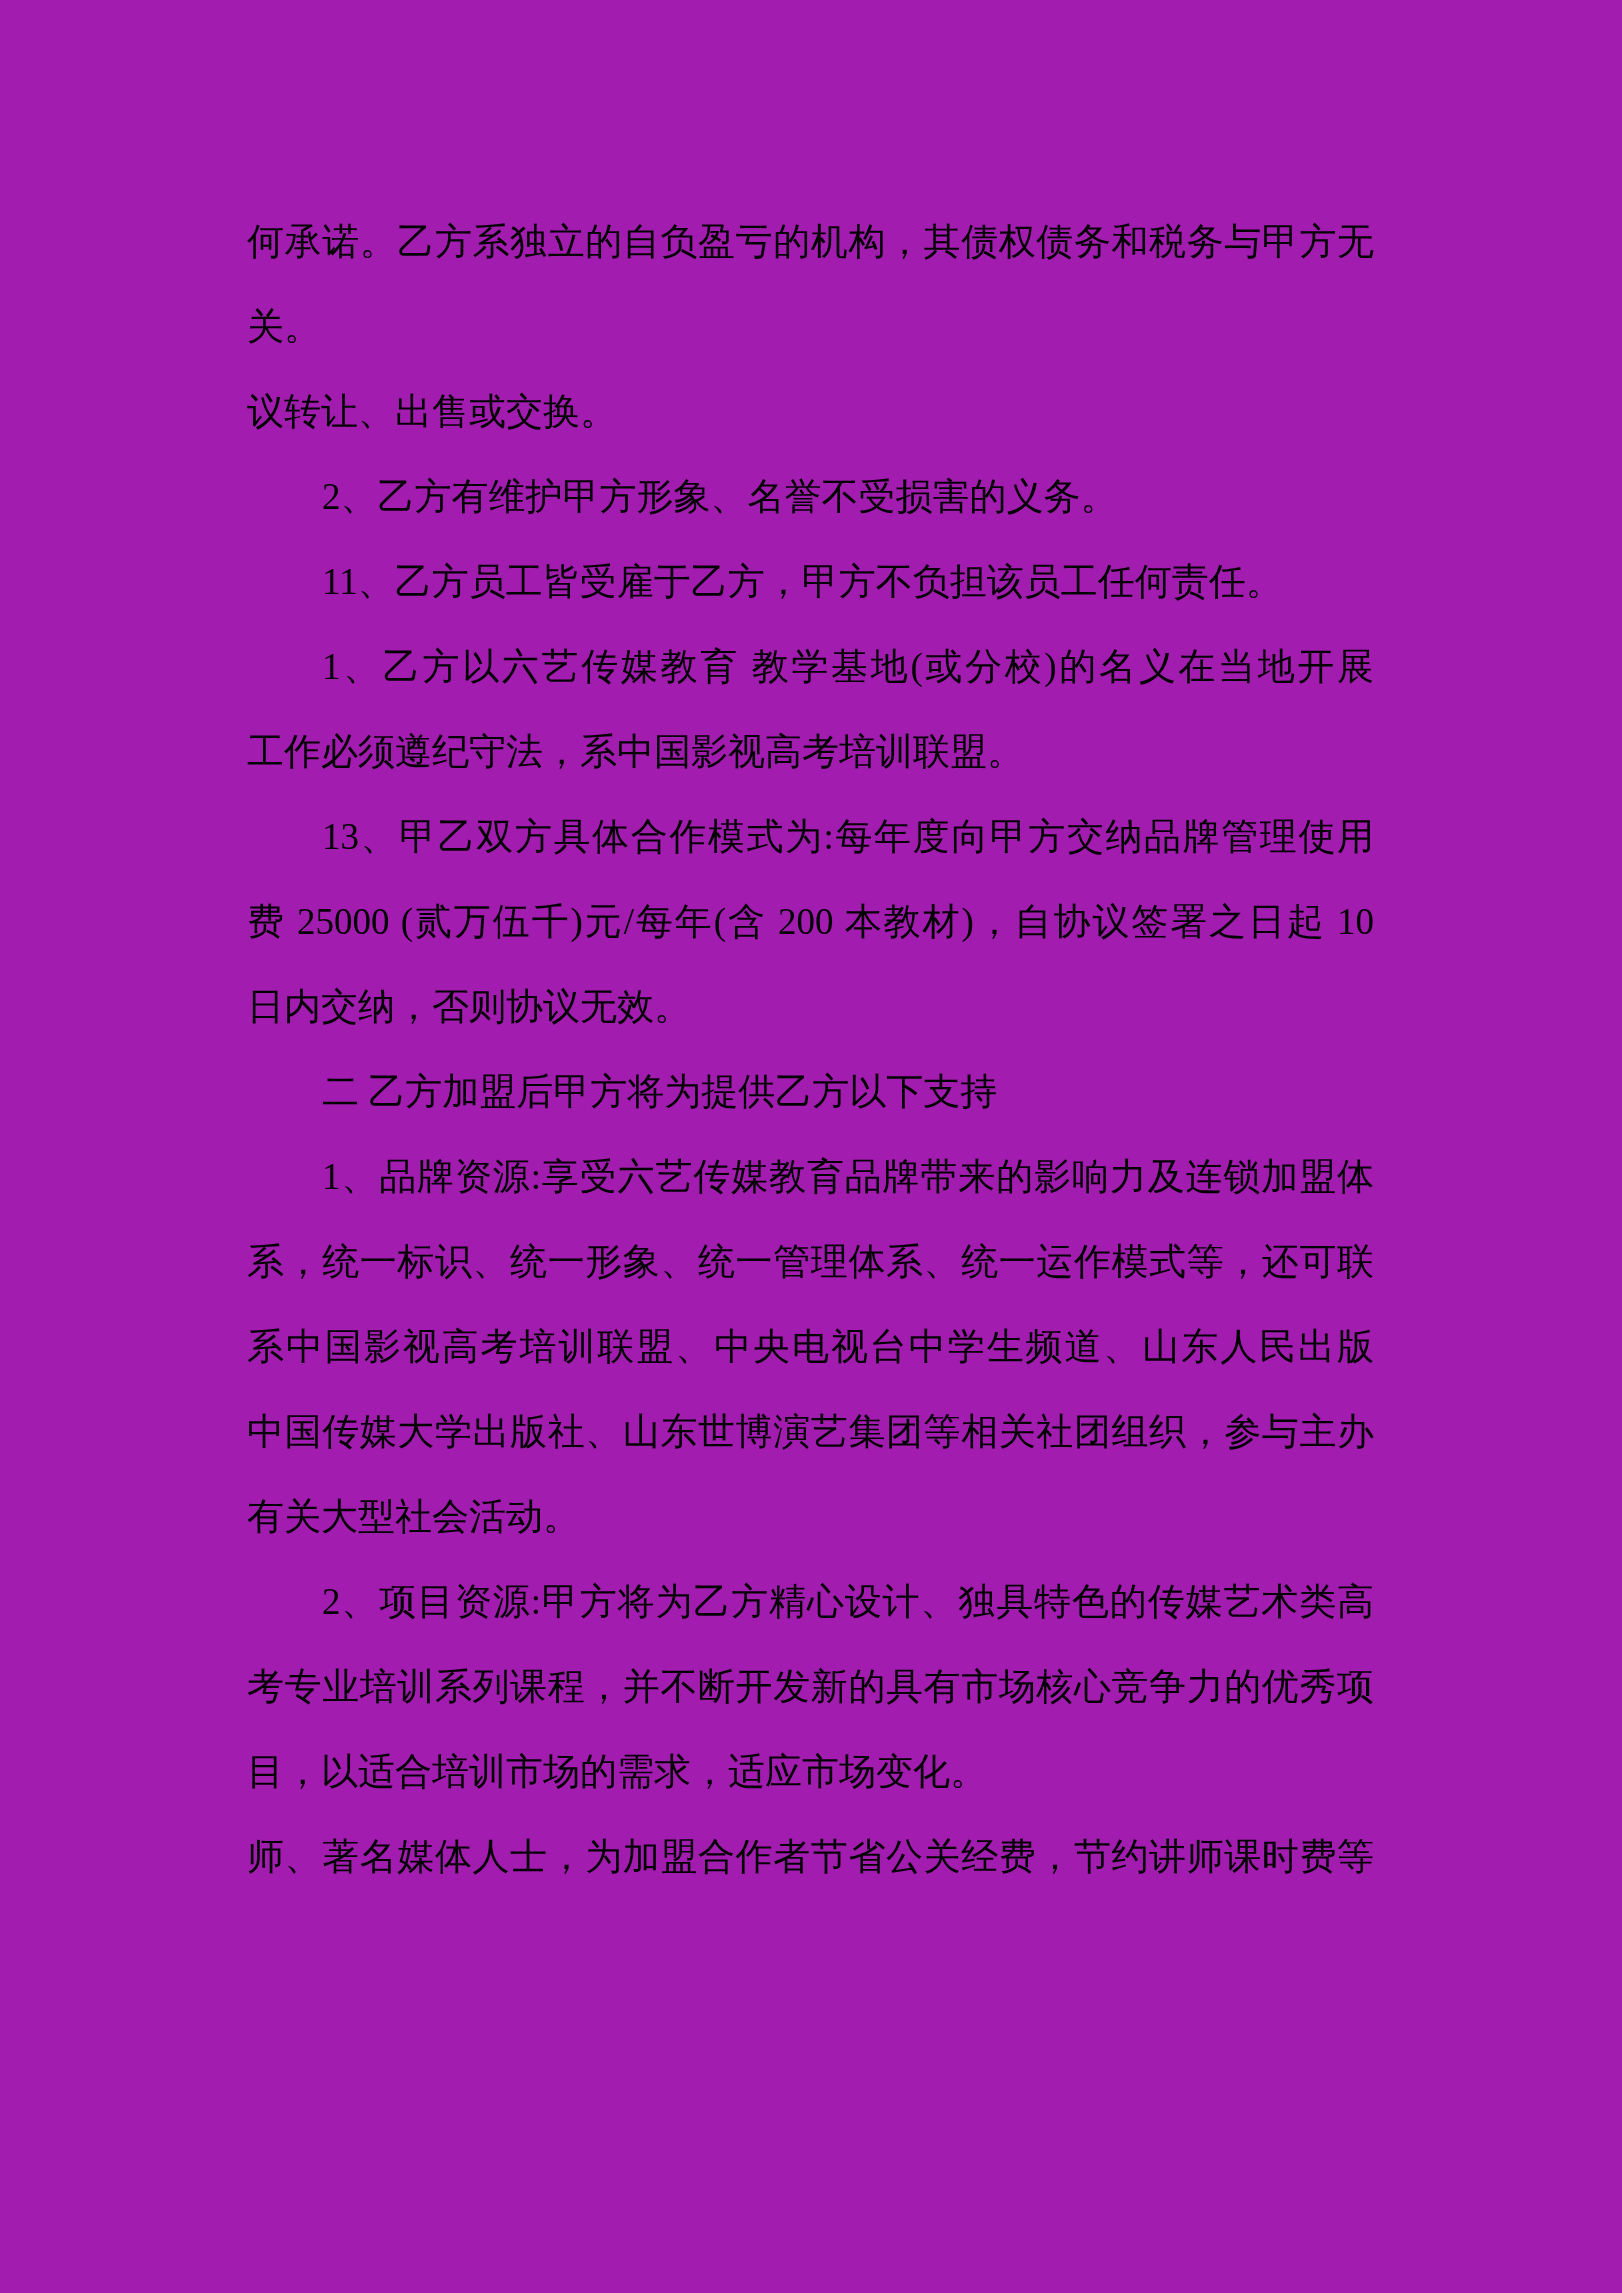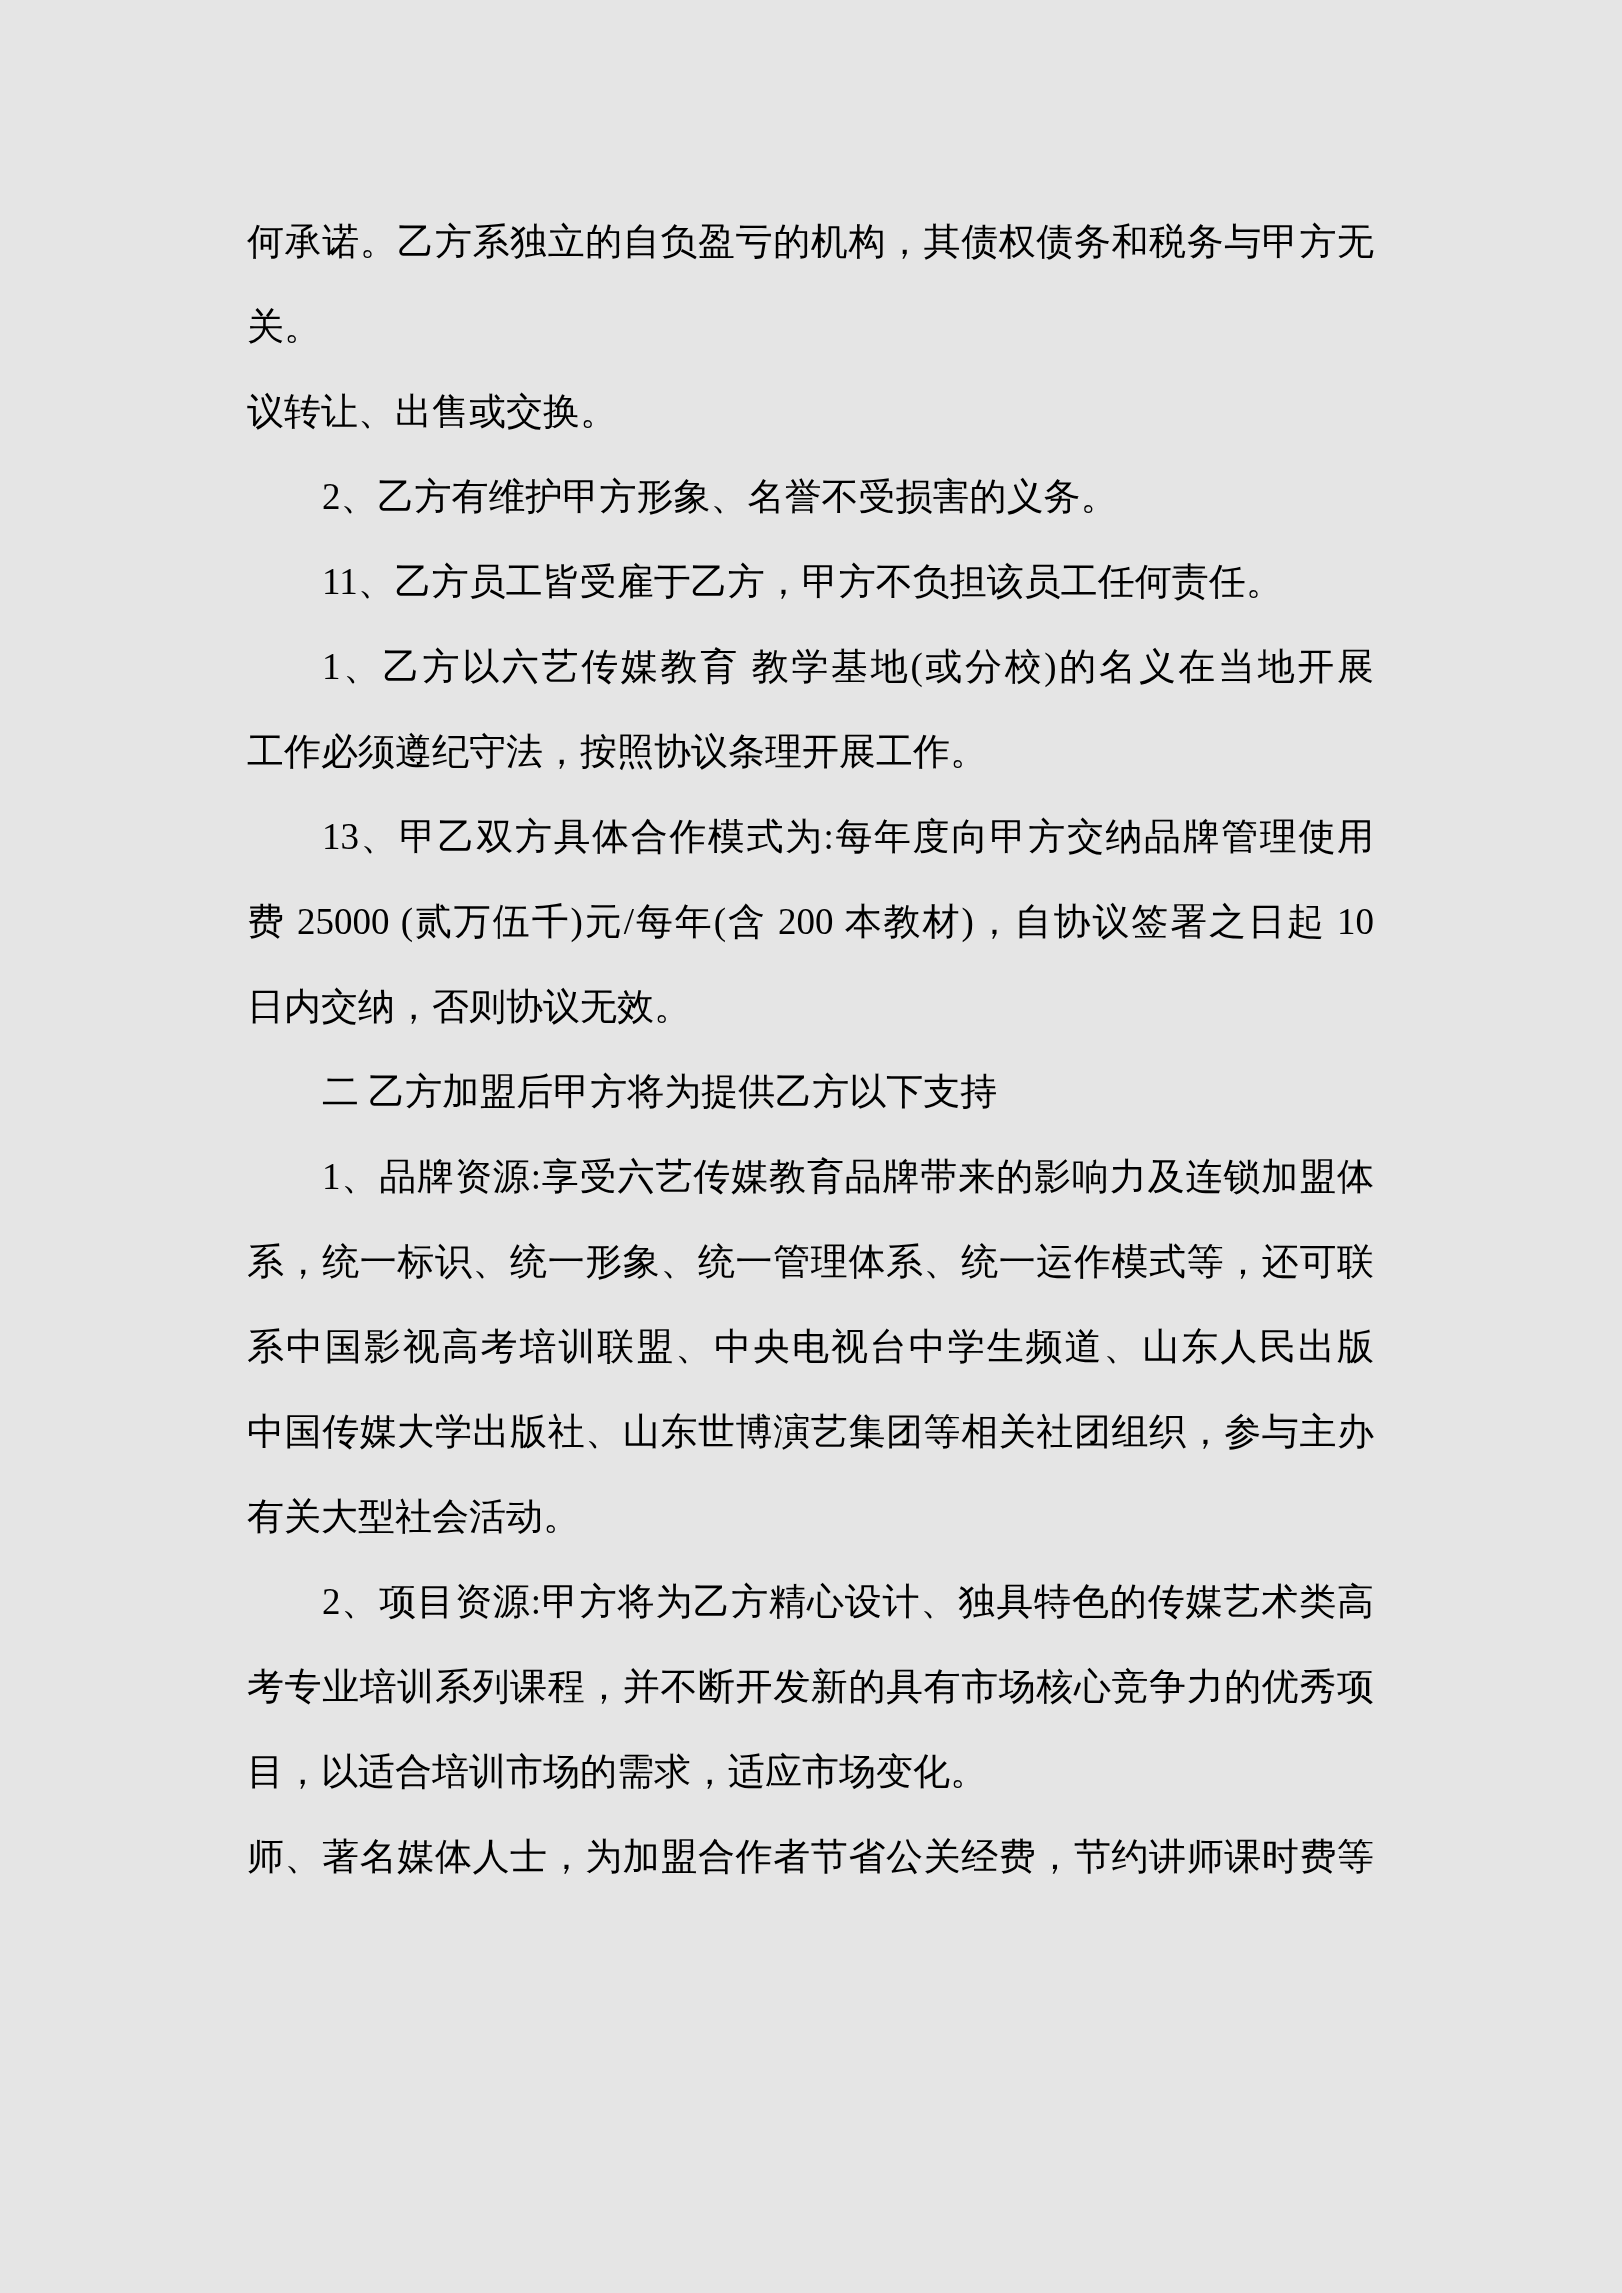--- a/index.html
+++ b/index.html
@@ -4,21 +4,21 @@
 <style>
   html, body {
     margin: 0;
     padding: 0;
     background: #ffffff;
   }
   .page {
     position: relative;
     width: 1623px;
     height: 2294px;
-    background: #e5e5e5;
+    background: #a21caf;
     overflow: hidden;
     font-family: "Liberation Serif", "DejaVu Serif", serif;
   }
   .content {
     position: absolute;
     left: 247px;
     top: 199px;
     width: 1127px;
   }
   .line {
@@ -42,21 +42,21 @@
 <body>
 
 <div class="page">
   <div class="content">
     <div class="line full">何承诺。乙方系独立的自负盈亏的机构，其债权债务和税务与甲方无</div>
     <div class="line">关。</div>
     <div class="line">议转让、出售或交换。</div>
     <div class="line indent">2、乙方有维护甲方形象、名誉不受损害的义务。</div>
     <div class="line indent">11、乙方员工皆受雇于乙方，甲方不负担该员工任何责任。</div>
     <div class="line indent full">1、乙方以六艺传媒教育 教学基地(或分校)的名义在当地开展</div>
-    <div class="line">工作必须遵纪守法，按照协议条理开展工作。</div>
+    <div class="line">工作必须遵纪守法，系中国影视高考培训联盟。</div>
     <div class="line indent full">13、甲乙双方具体合作模式为:每年度向甲方交纳品牌管理使用</div>
     <div class="line full">费 25000 (贰万伍千)元/每年(含 200 本教材)，自协议签署之日起 10</div>
     <div class="line">日内交纳，否则协议无效。</div>
     <div class="line indent">二 乙方加盟后甲方将为提供乙方以下支持</div>
     <div class="line indent full">1、品牌资源:享受六艺传媒教育品牌带来的影响力及连锁加盟体</div>
     <div class="line full">系，统一标识、统一形象、统一管理体系、统一运作模式等，还可联</div>
     <div class="line full">系中国影视高考培训联盟、中央电视台中学生频道、山东人民出版社、</div>
     <div class="line full">中国传媒大学出版社、山东世博演艺集团等相关社团组织，参与主办</div>
     <div class="line">有关大型社会活动。</div>
     <div class="line indent full">2、项目资源:甲方将为乙方精心设计、独具特色的传媒艺术类高</div>

